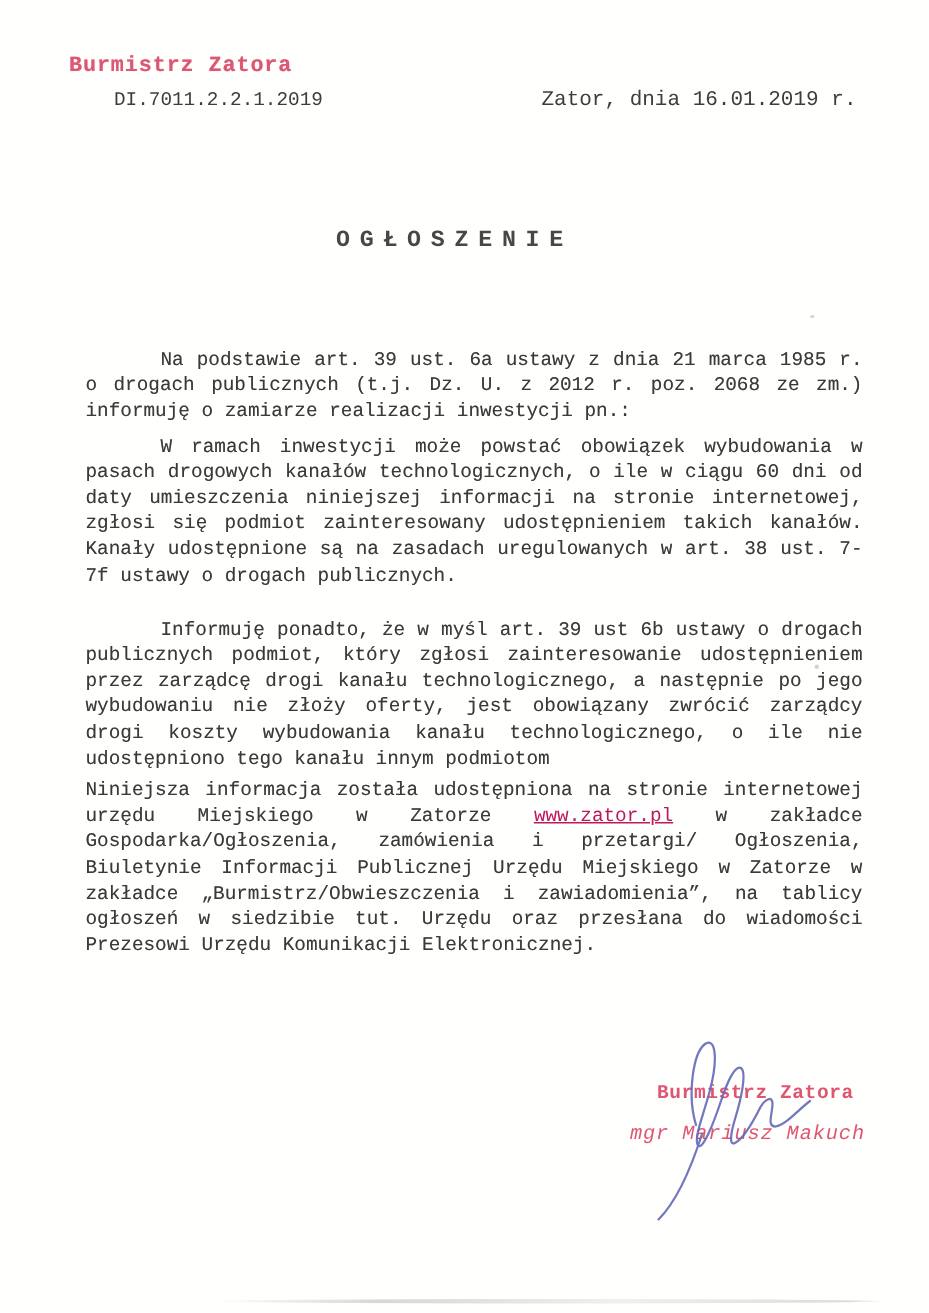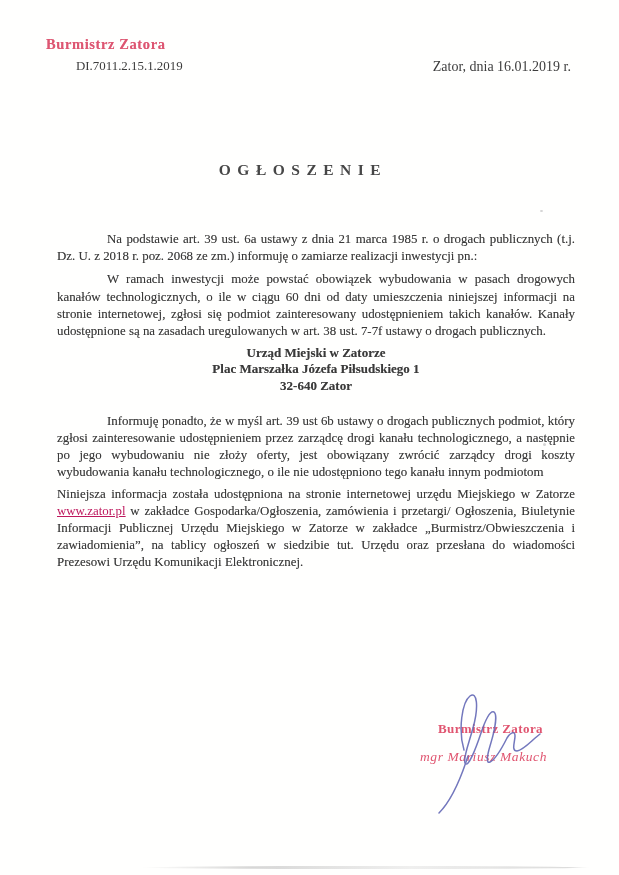--- a/index.html
+++ b/index.html
@@ -2,41 +2,41 @@
 <html lang="pl"><head>
 <meta charset="utf-8">
 <style>
   html, body { margin: 0; padding: 0; background: #ffffff; }
   .page {
     position: relative;
     width: 619px;
     height: 875px;
     background: #fffffe;
     overflow: hidden;
-    font-family: Liberation Serif, serif;
+    font-family: Liberation Mono, monospace;
     color: #3a3a3a;
   }
   
   .stamp-top {
     position: absolute; left: 46px; top: 36px;
     color: #dd5672; font-size: 14.5px; font-weight: bold;
     letter-spacing: 0.6px;
     text-shadow: 0 0 0.6px rgba(221,86,114,0.55);
   }
   .ref-number {
     position: absolute; left: 76px; top: 59px;
     font-size: 12.9px; color: #3d3d3d;
   }
   .date-line {
     position: absolute; right: 48px; top: 59px;
     font-size: 14px; color: #3d3d3d;
   }
   
   .doc-title {
-    position: absolute; left: 38px; top: 161px; width: 530px;
+    position: absolute; left: 38px; top: 151px; width: 530px;
     text-align: center;
     font-size: 15.5px; font-weight: bold;
     letter-spacing: 6.5px;
     color: #474747;
   }
   
   .content {
     position: absolute; left: 57px; top: 231px; width: 518px;
     font-size: 12.9px; line-height: 17.2px;
     text-align: justify;
@@ -78,33 +78,28 @@
     background: linear-gradient(to right, rgba(150,150,150,0.0), rgba(140,140,140,0.35) 25%, rgba(150,150,150,0.15) 60%, rgba(140,140,140,0.3) 95%, rgba(150,150,150,0));
     border-radius: 50%;
   }
 </style>
 </head>
 <body>
 
 <div class="page">
 
   <div class="stamp-top">Burmistrz Zatora</div>
-  <div class="ref-number">DI.7011.2.15.1.2019</div>
+  <div class="ref-number">DI.7011.2.2.1.2019</div>
   <div class="date-line">Zator, dnia 16.01.2019 r.</div>
 
   <div class="doc-title">OGŁOSZENIE</div>
 
   <div class="content">
-    <p class="indent">Na podstawie art. 39 ust. 6a ustawy z dnia 21 marca 1985 r. o drogach publicznych (t.j. Dz. U. z 2018 r. poz. 2068 ze zm.) informuję o zamiarze realizacji inwestycji pn.:</p>
+    <p class="indent">Na podstawie art. 39 ust. 6a ustawy z dnia 21 marca 1985 r. o drogach publicznych (t.j. Dz. U. z 2012 r. poz. 2068 ze zm.) informuję o zamiarze realizacji inwestycji pn.:</p>
     <p class="indent para-2">W ramach inwestycji może powstać obowiązek wybudowania w pasach drogowych kanałów technologicznych, o ile w ciągu 60 dni od daty umieszczenia niniejszej informacji na stronie internetowej, zgłosi się podmiot zainteresowany udostępnieniem takich kanałów. Kanały udostępnione są na zasadach uregulowanych w art. 38 ust. 7-7f ustawy o drogach publicznych.</p>
-    <div class="address-block">
-      <div>Urząd Miejski w Zatorze</div>
-      <div>Plac Marszałka Józefa Piłsudskiego 1</div>
-      <div>32-640 Zator</div>
-    </div>
     <p class="indent para-4">Informuję ponadto, że w myśl art. 39 ust 6b ustawy o drogach publicznych podmiot, który zgłosi zainteresowanie udostępnieniem przez zarządcę drogi kanału technologicznego, a następnie po jego wybudowaniu nie złoży oferty, jest obowiązany zwrócić zarządcy drogi koszty wybudowania kanału technologicznego, o ile nie udostępniono tego kanału innym podmiotom</p>
     <p class="para-5"><span>Niniejsza informacja została udostępniona na stronie internetowej urzędu Miejskiego w Zatorze </span><a class="weblink">www.zator.pl</a><span> w zakładce Gospodarka/Ogłoszenia, zamówienia i przetargi/ Ogłoszenia, Biuletynie Informacji Publicznej Urzędu Miejskiego w Zatorze w zakładce „Burmistrz/Obwieszczenia i zawiadomienia”, na tablicy ogłoszeń w siedzibie tut. Urzędu oraz przesłana do wiadomości Prezesowi Urzędu Komunikacji Elektronicznej.</span></p>
   </div>
 
   <div class="signature-block">
     <div class="sig-stamp-title">Burmistrz Zatora</div>
     <div class="sig-stamp-name">mgr Mariusz Makuch</div>
     <svg class="sig-svg" width="200" height="140" viewBox="0 0 200 140">
       <g fill="none" stroke="#6469b6" stroke-width="1.5" stroke-linecap="round" opacity="0.9">
         <path d="M72,64 C66,44 70,16 78,10 C85,5 87,20 81,42 C76,60 71,72 73,77 C76,83 84,62 89,47 C93,35 98,24 102,26 C106,29 102,47 98,60 C95,70 94,78 98,76 C104,73 111,60 115,52 C118,47 123,44 123,50 C123,56 119,65 125,65 C132,64 140,54 148,48"></path>

